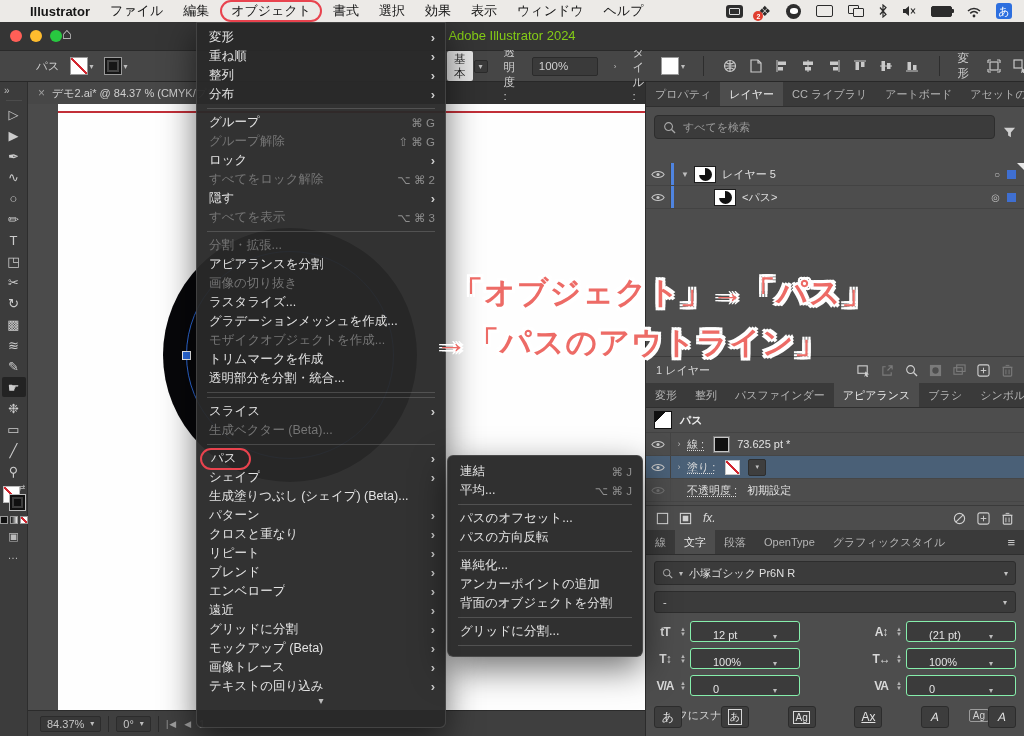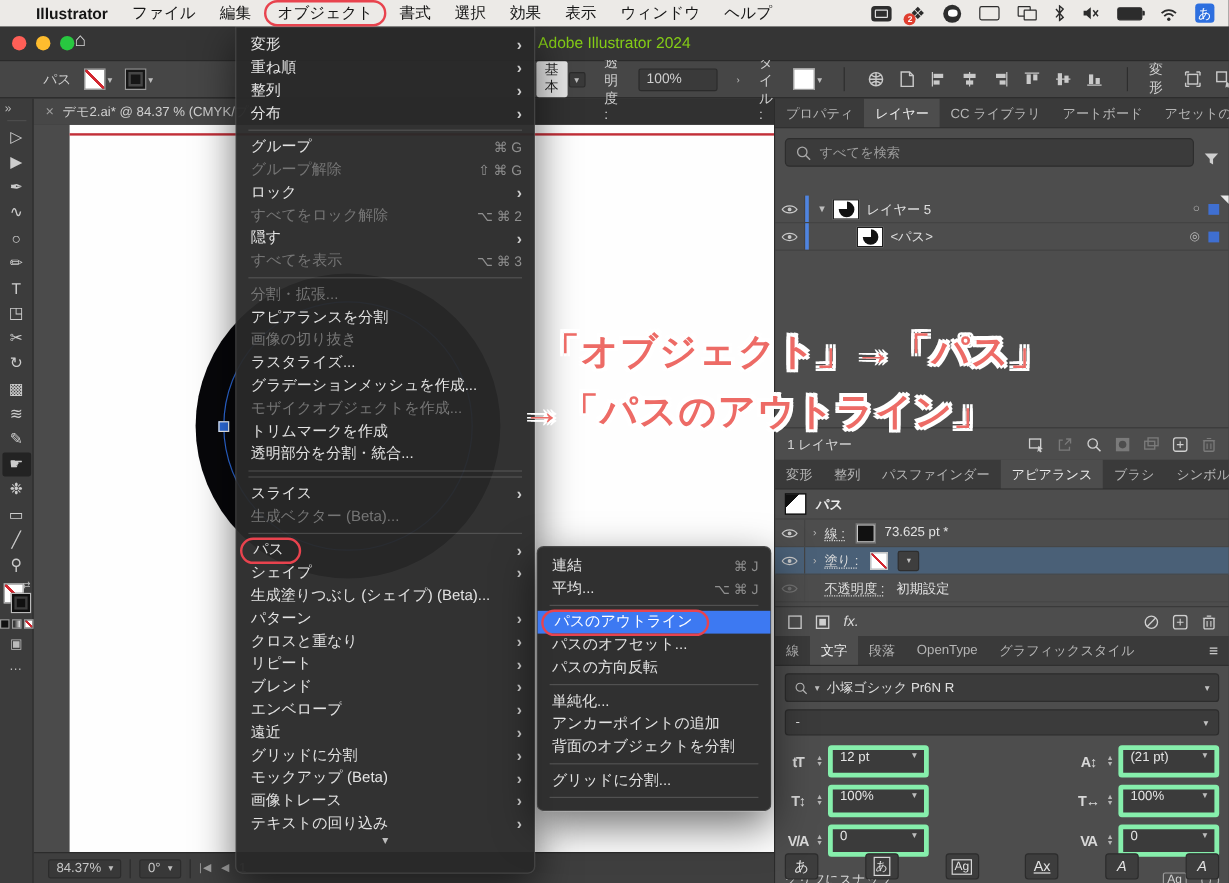--- a/index.html
+++ b/index.html
@@ -172,22 +172,22 @@
     gap:6px;padding:0 7px;color:#e0e0e0;margin-bottom:6px}
   .fontfield svg{width:11px;height:11px;color:#b9b9b9}
   .ff-chev{margin-left:auto;font-size:8px;color:#c2c2c2}
   .stylefield{height:20px;background:#3b3b3b;border:1px solid #2d2d2d;border-radius:3px;display:flex;align-items:center;
     padding:0 8px;color:#e0e0e0;margin-bottom:8px}
   .chargrid{display:flex;flex-direction:column;gap:6px}
   .cg-row{display:flex;justify-content:space-between}
   .cg-cell{display:flex;align-items:center;gap:4px}
   .cg-icon{width:22px;text-align:center;color:#d8d8d8;font-size:12px;font-weight:bold;letter-spacing:-1px}
   .stepper{display:flex;flex-direction:column;line-height:5px;font-size:6px;color:#b5b5b5}
-  .cg-field{width:64px;height:19px;background:#3b3b3b;border:4px solid #86efac;border-radius:3px;
-    display:flex;align-items:flex-start;padding:0 6px;color:#e4e4e4}
+  .cg-field{width:64px;height:19px;background:#3b3b3b;border:1px solid #86efac;border-radius:3px;
+    display:flex;align-items:flex-end;padding:0 22px;color:#e4e4e4}
   .cg-field .chev{margin-left:auto}
   .snaprow{display:flex;align-items:center;margin-top:12px;color:#d8d8d8}
   .snaprow .sp{flex:1}
   .ag-chip{border:1px solid #9c9c9c;border-radius:2px;padding:0 3px;font-size:10px;color:#d0d0d0;margin-right:12px}
   .info-circ{width:13px;height:13px;border:1px solid #b5b5b5;border-radius:50%;display:flex;align-items:center;
     justify-content:center;font-size:9px;color:#cfcfcf;font-style:italic;font-family:"Liberation Serif",serif}
   .charbtns{position:absolute;left:8px;right:8px;bottom:8px;display:flex;justify-content:space-between}
   .cbtn{min-width:22px;height:20px;background:#3d3d3d;border:1px solid #2c2c2c;border-radius:3px;color:#e2e2e2;
     display:flex;align-items:center;justify-content:center;font-size:12px;padding:0 2px}
   .cbtn.frame span{border:1px solid #d8d8d8;padding:0 1px;font-size:10px}
@@ -916,23 +916,20 @@
   <div id="path-submenu-list">
       <div class="menu-item">
         <span class="mlabel">連結</span>
         <span class="mshort">⌘ J</span>
       </div>
       <div class="menu-item">
         <span class="mlabel">平均...</span>
         <span class="mshort">⌥ ⌘ J</span>
       </div>
       <div class="menu-sep"></div>
-      <div class="menu-item hl">
-        <span class="mlabel oval">パスのアウトライン</span>
-      </div>
       <div class="menu-item">
         <span class="mlabel">パスのオフセット...</span>
       </div>
       <div class="menu-item">
         <span class="mlabel">パスの方向反転</span>
       </div>
       <div class="menu-sep"></div>
       <div class="menu-item">
         <span class="mlabel">単純化...</span>
       </div>

